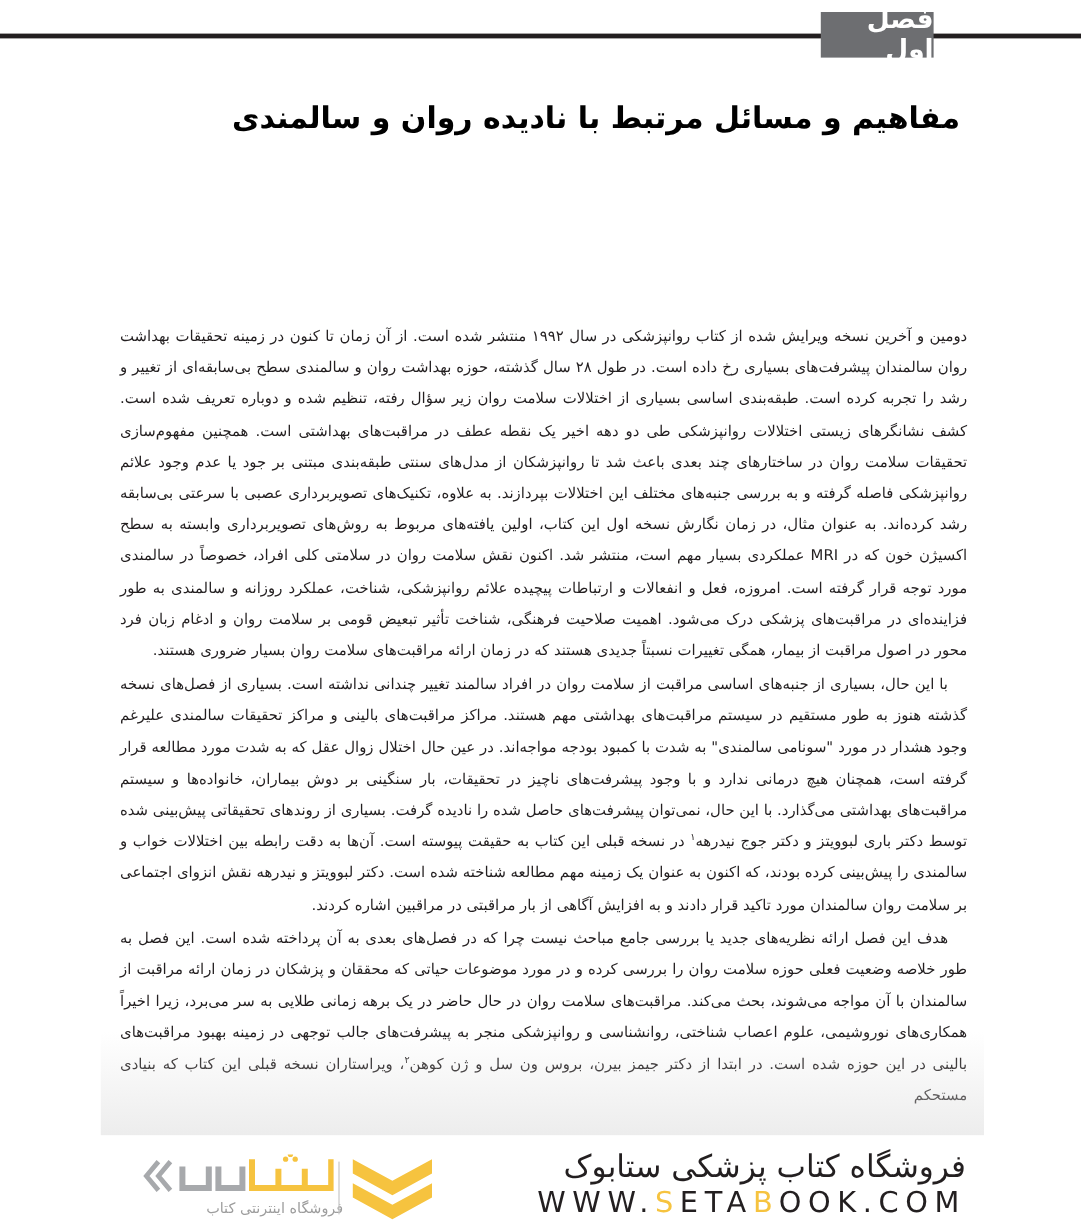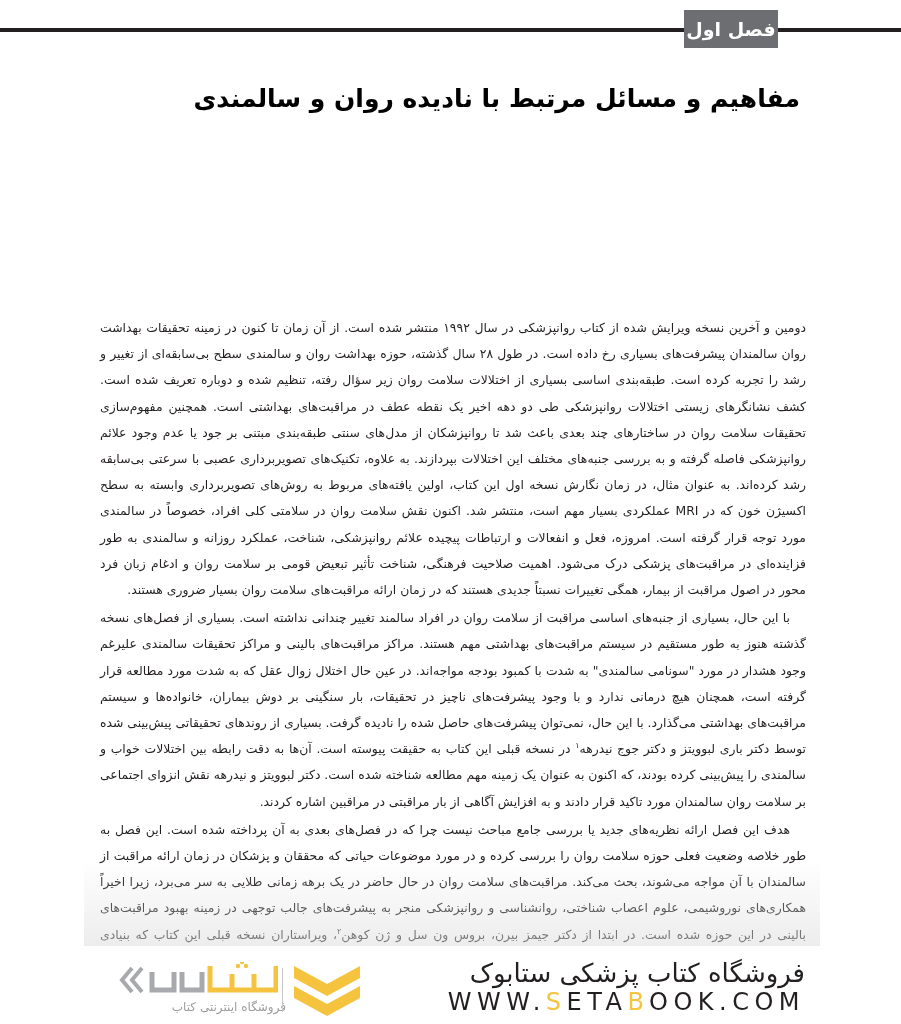--- a/index.html
+++ b/index.html
@@ -25,21 +25,21 @@
     }
     .chapter-badge {
       position: absolute;
       left: 684px;
       top: 10px;
       width: 94px;
       height: 38px;
       background: #6d6e71;
       color: #ffffff;
       font-weight: bold;
-      font-size: 19px;
+      font-size: 22px;
       display: flex;
       align-items: center;
       justify-content: center;
       direction: rtl;
     }
     .page-title {
       position: absolute;
       right: 101px;
       top: 84px;
       width: 620px;
@@ -54,21 +54,20 @@
     .body-text {
       position: absolute;
       left: 100px;
       top: 267px;
       width: 706px;
       direction: rtl;
       text-align: justify;
       font-size: 12.4px;
       line-height: 26.2px;
       color: #231f20;
-      margin-top: 48px;
     }
     .body-text p {
       margin: 0;
       text-indent: 16px;
       text-align-last: right;
     }
     .body-text p + p {
       margin-top: 2px;
     }
     .body-text p.first {

